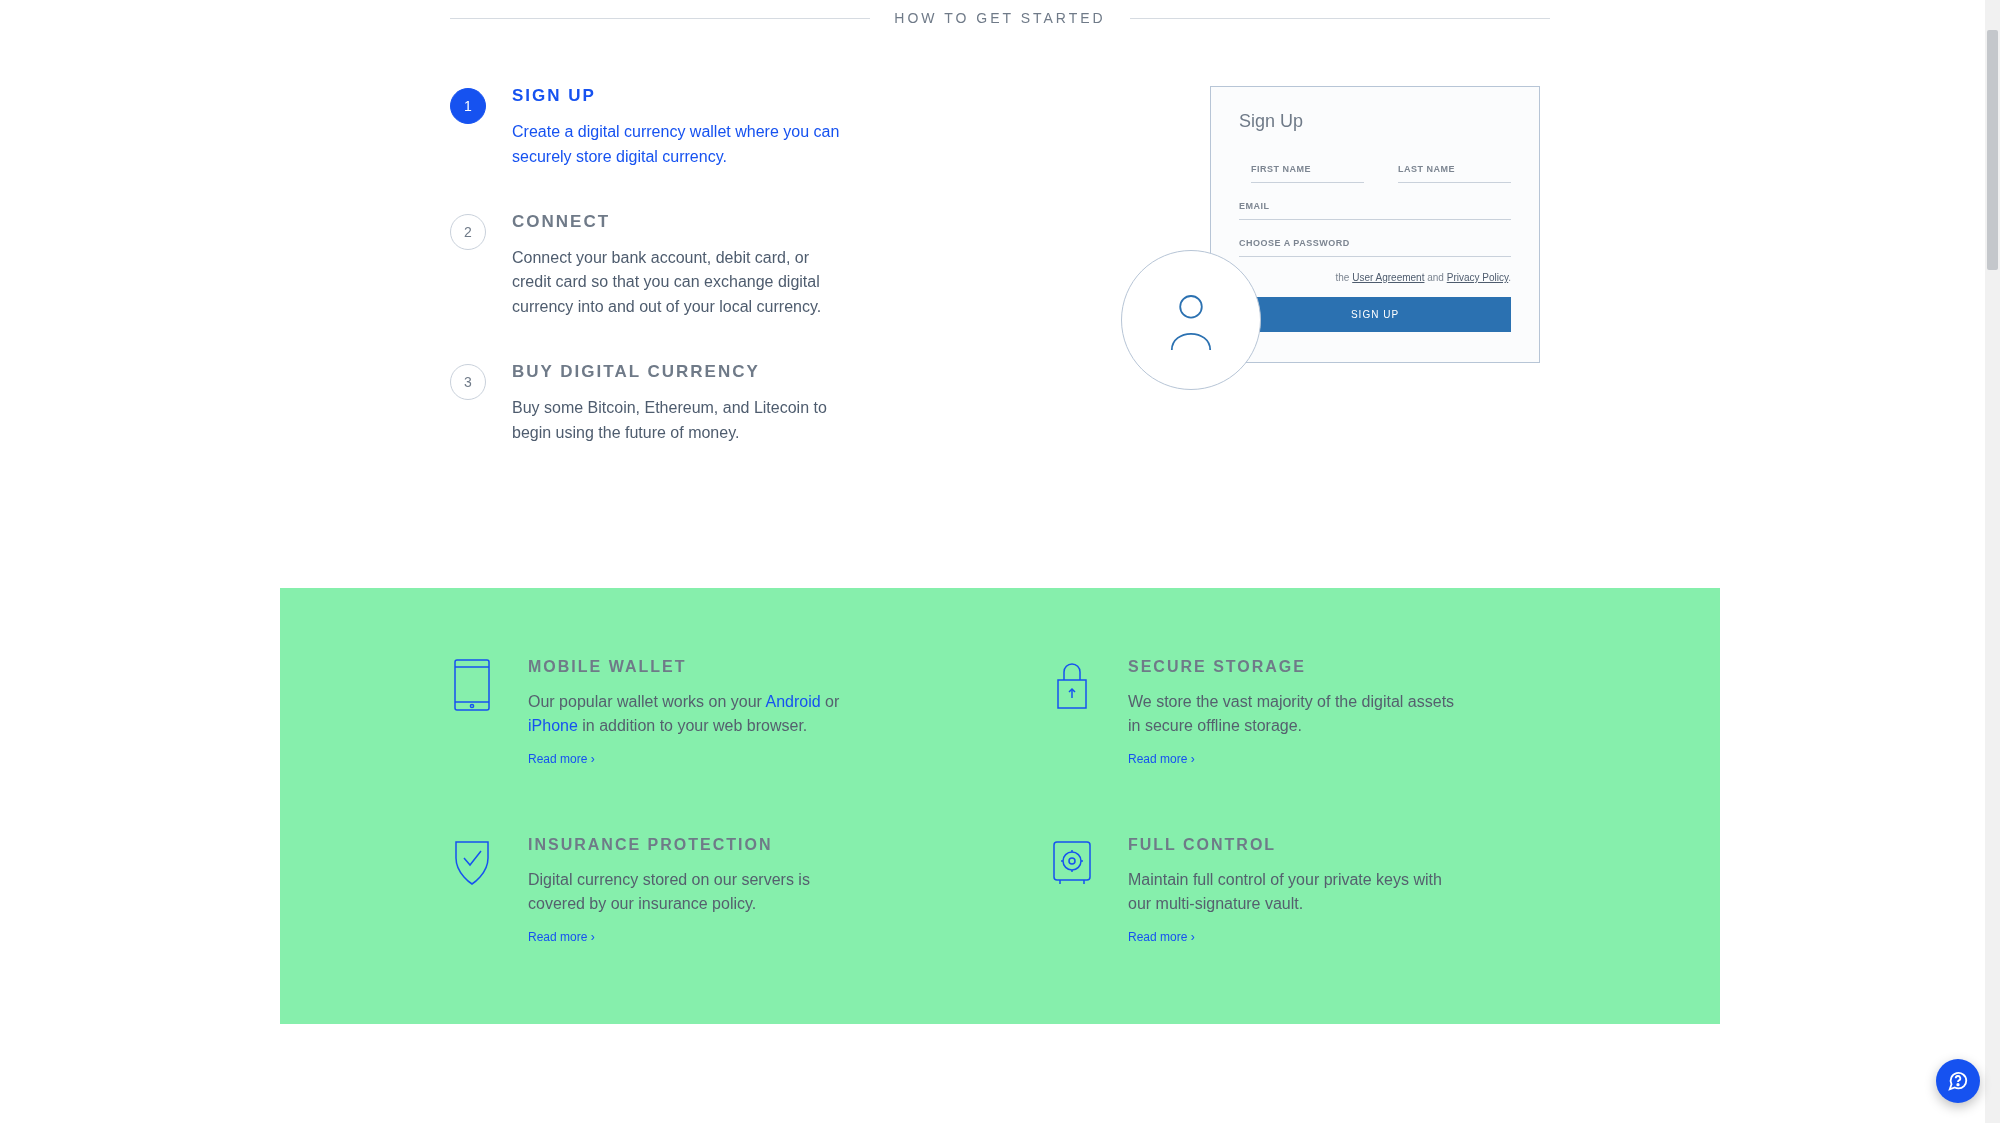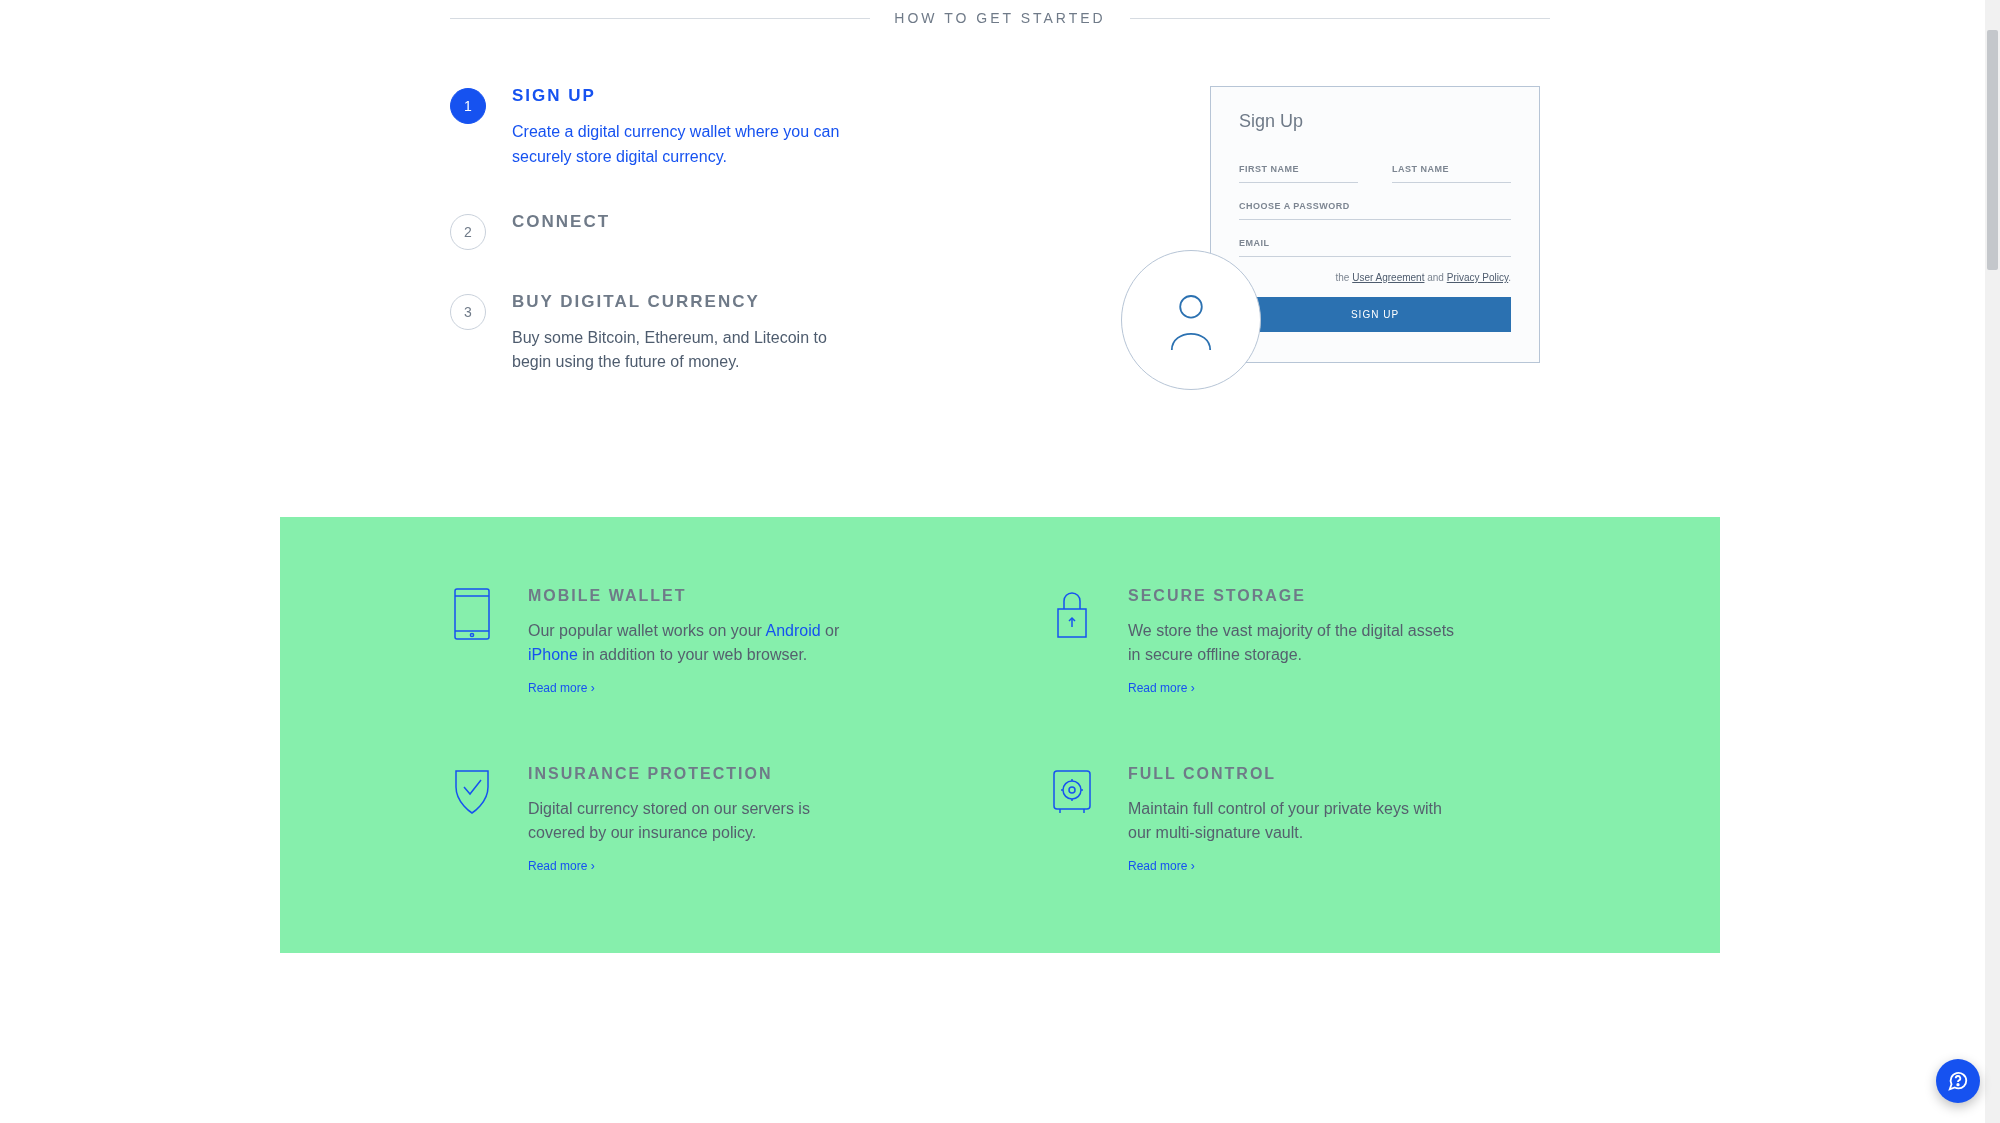--- a/index.html
+++ b/index.html
@@ -57,21 +57,21 @@
   .step.active .step-desc { color: #1652f0; }
 
   .hgs-right { flex: 1 1 50%; position: relative; }
   .mock-card {
     border: 1px solid #b7c5d6; background: #fbfcfd;
     width: 330px; margin-left: auto; margin-right: 10px;
     padding: 24px 28px 30px;
     position: relative;
   }
   .mock-title { font-size: 18px; color: #6f7a88; margin-bottom: 14px; }
-  .mock-row { display: flex; gap: 34px; }
+  .mock-row { display: flex; gap: 34px; margin-left: 12px; }
   .mock-field {
     border-bottom: 1px solid #c9d1db;
     padding: 18px 0 8px;
     font-size: 9px; letter-spacing: 0.5px; color: #7c8591; font-weight: 600;
     flex: 1;
   }
   .mock-consent { font-size: 10px; color: #7c8591; margin-top: 15px; text-align: right; }
   .mock-consent a { color: #4e5c6e; text-decoration: underline; }
   .mock-btn {
     background: #2b71b1; color: #fff; text-align: center;
@@ -143,40 +143,41 @@
         <div class="step-num">1</div>
         <div>
           <div class="step-title">SIGN UP</div>
           <div class="step-desc">Create a digital currency wallet where you can securely store digital currency.</div>
         </div>
       </div>
       <div class="step">
         <div class="step-num">2</div>
         <div>
           <div class="step-title">CONNECT</div>
+          <div class="step-desc">Connect your bank account, debit card, or credit card so that you can exchange digital currency into and out of your local currency.</div>
         </div>
       </div>
       <div class="step">
         <div class="step-num">3</div>
         <div>
           <div class="step-title">BUY DIGITAL CURRENCY</div>
           <div class="step-desc">Buy some Bitcoin, Ethereum, and Litecoin to begin using the future of money.</div>
         </div>
       </div>
     </div>
 
     <div class="hgs-right">
       <div class="mock-card">
         <div class="mock-title">Sign Up</div>
         <div class="mock-row">
           <div class="mock-field">FIRST NAME</div>
           <div class="mock-field">LAST NAME</div>
         </div>
+        <div class="mock-field">EMAIL</div>
         <div class="mock-field">CHOOSE A PASSWORD</div>
-        <div class="mock-field">EMAIL</div>
         <div class="mock-consent">
           <span>the </span><a>User Agreement</a><span> and </span><a>Privacy Policy</a><span>.</span>
         </div>
         <div class="mock-btn">SIGN UP</div>
 
         <div class="avatar-circle">
           <svg viewBox="0 0 40 50" fill="none" stroke="#2b71b1" stroke-width="1.5">
             <circle cx="20" cy="14" r="9"></circle>
             <path d="M4 50 C4 32 36 32 36 50"></path>
           </svg>

